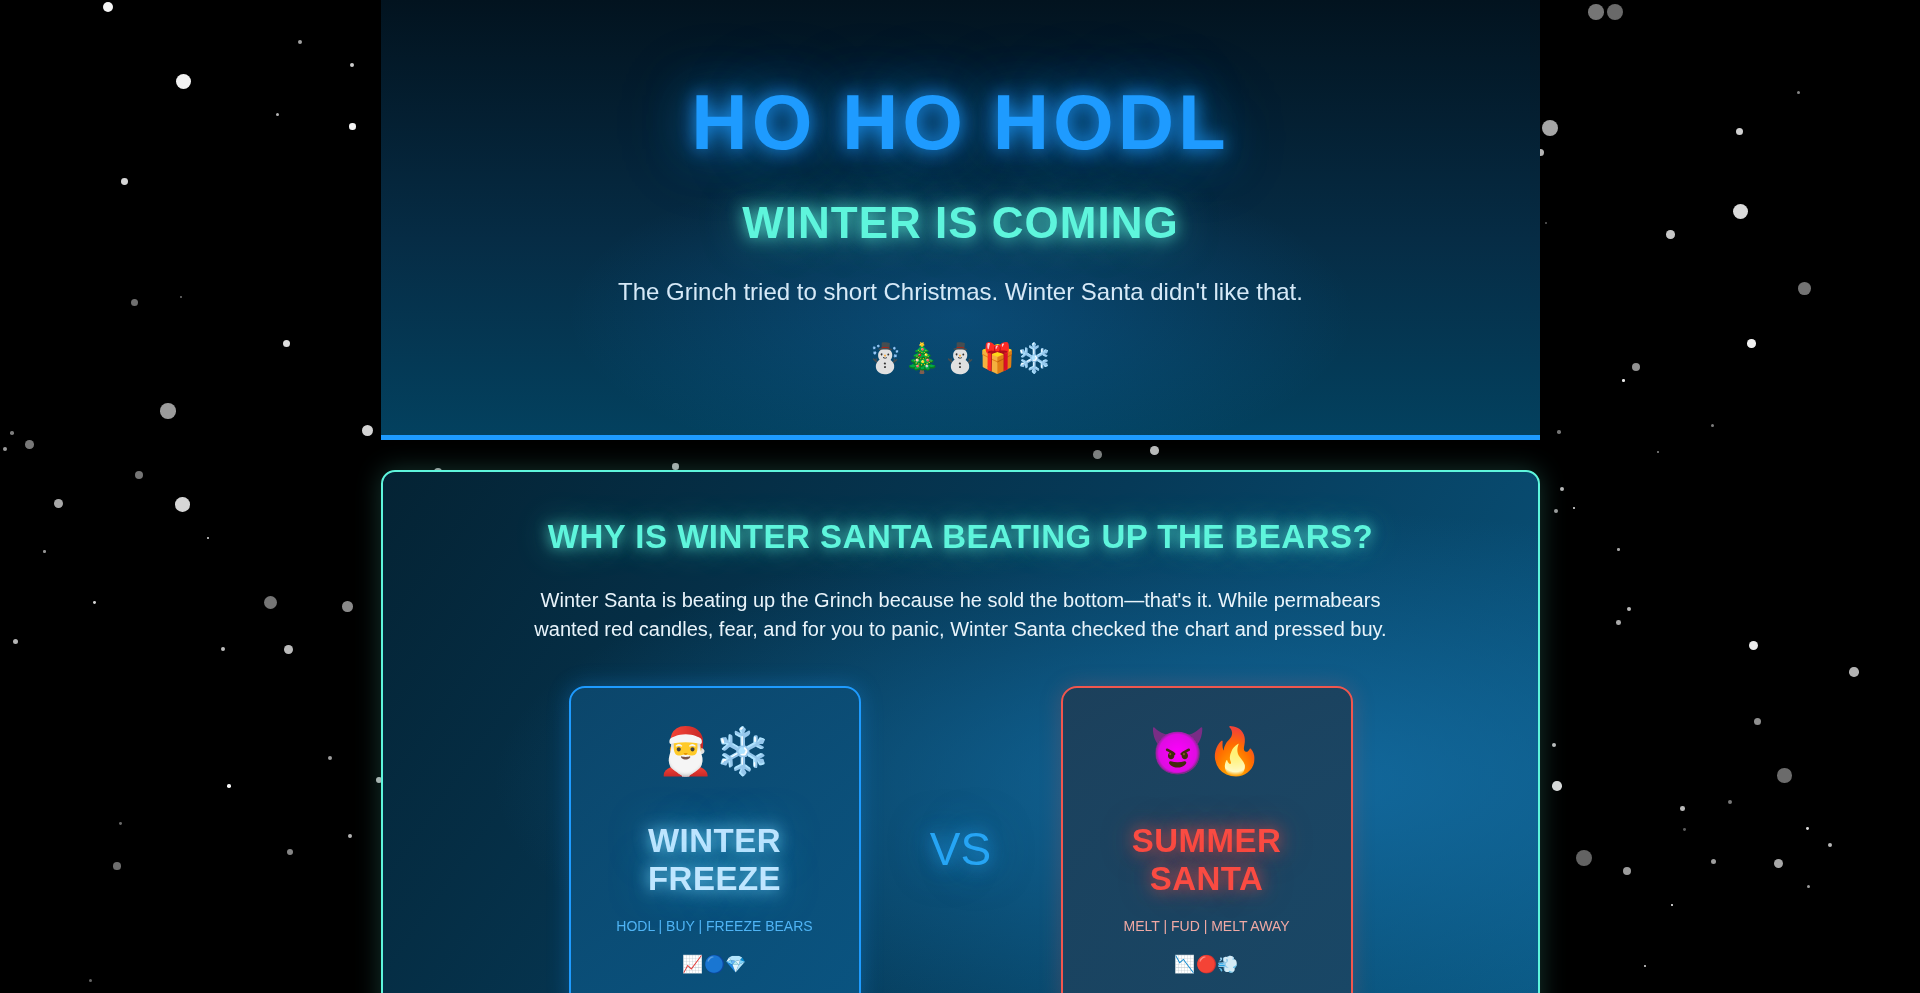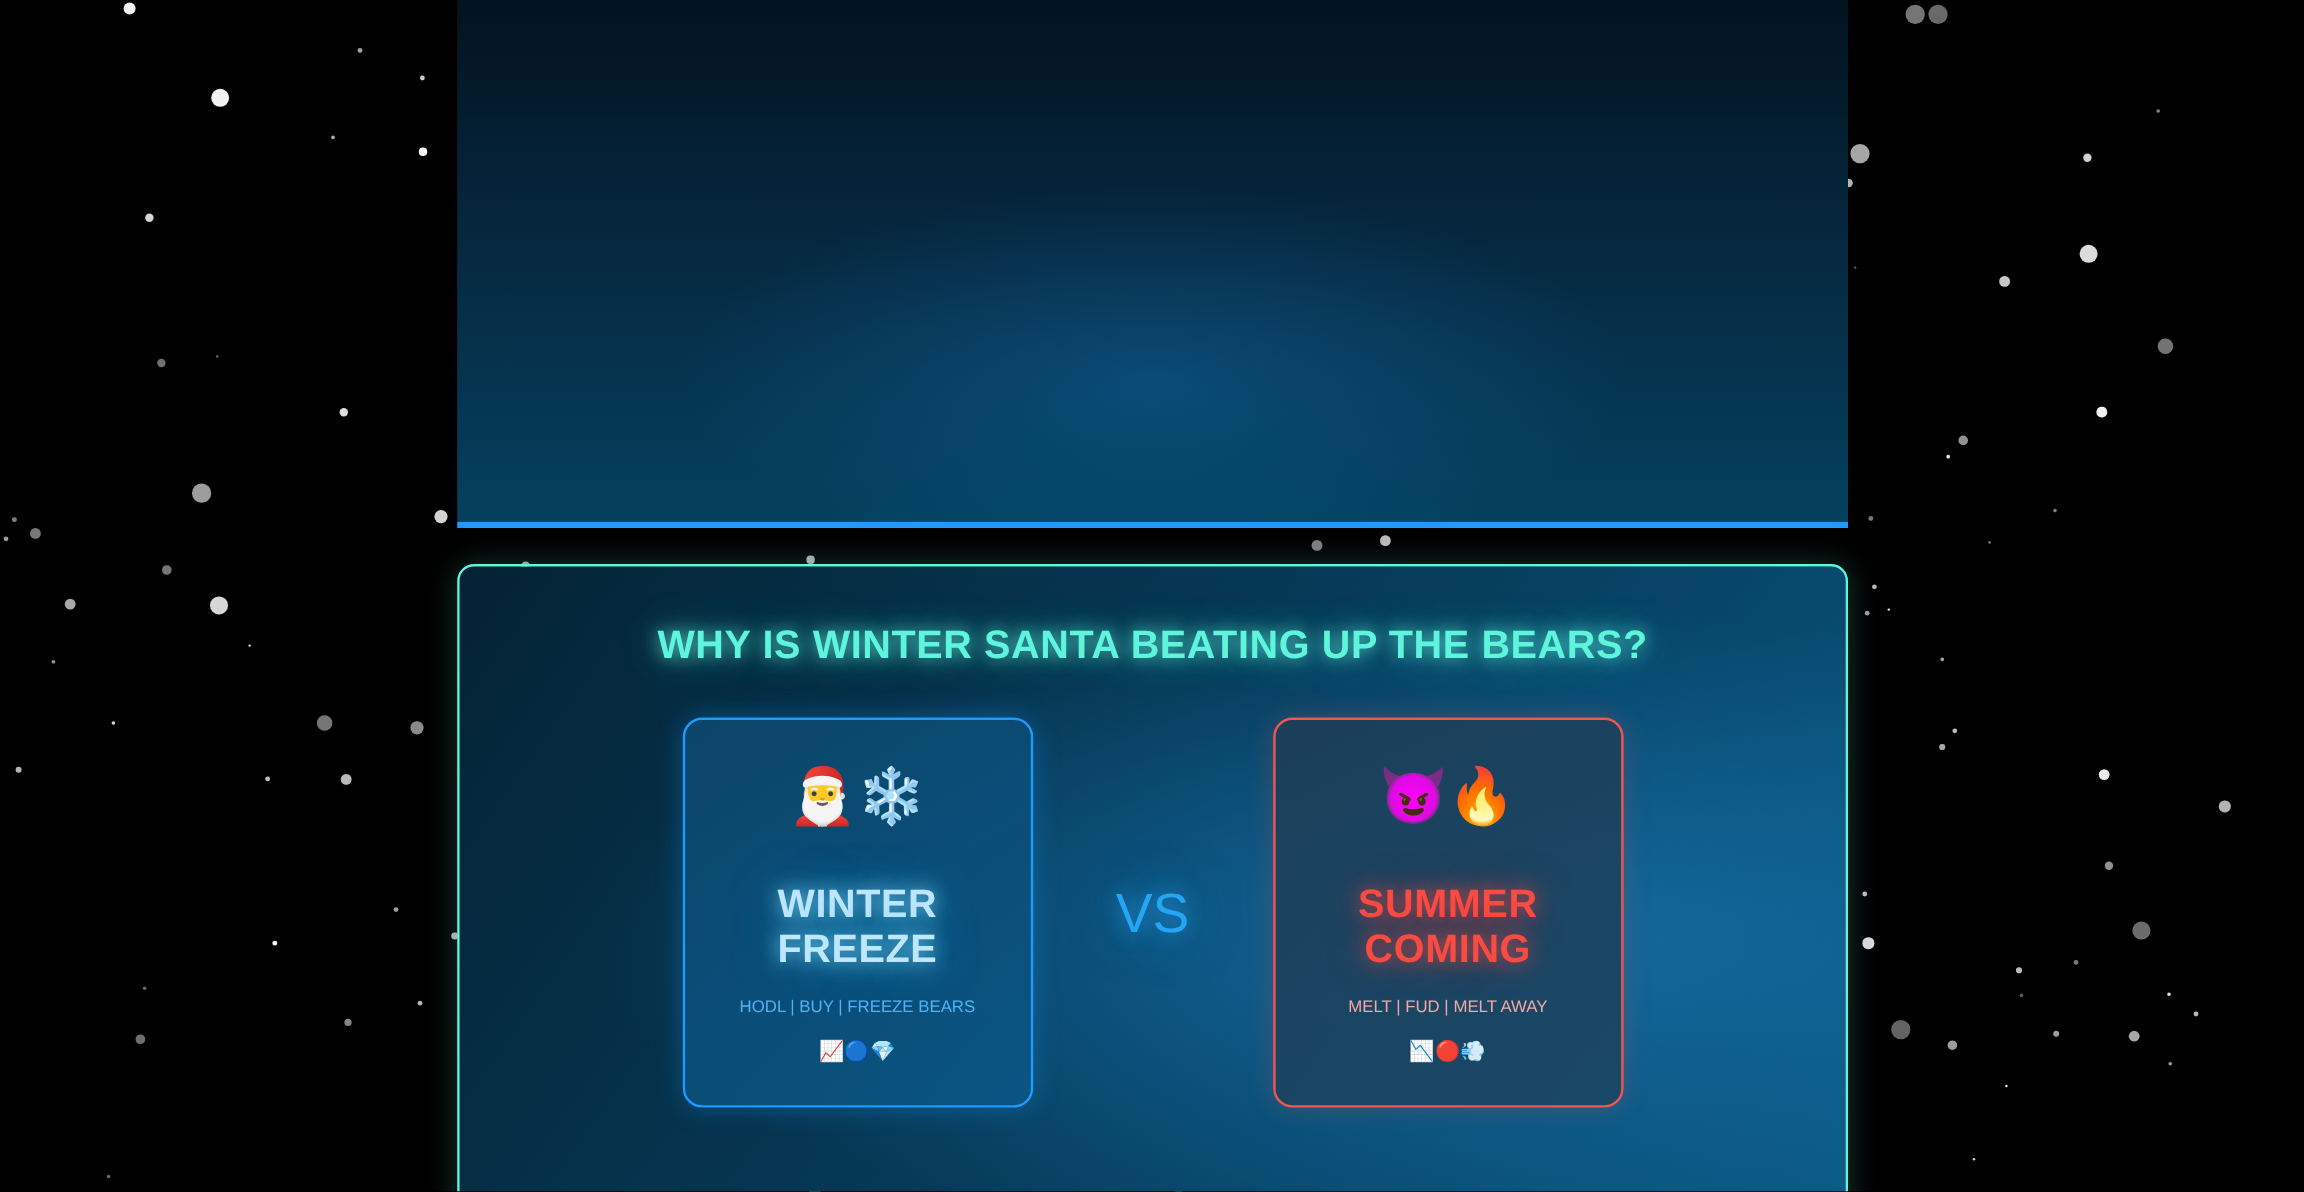--- a/index.html
+++ b/index.html
@@ -372,40 +372,47 @@
       <div class="flake" style="width: 13px; height: 13px; left: 889px; top: 168px; transform: rotate(83deg); opacity: 0.56;"></div>
       <div class="flake" style="width: 22px; height: 22px; left: 1043px; top: 232px; transform: rotate(52deg); opacity: 0.45;"></div>
       <div class="flake" style="width: 18px; height: 18px; left: 806px; top: 176px; transform: rotate(64deg); opacity: 0.34;"></div>
       <div class="flake" style="width: 17px; height: 17px; left: 1058px; top: 339px; transform: rotate(90deg); opacity: 0.59;"></div>
     </div>
 
   <div id="col">
 
     <section id="hero">
       <div class="glow"></div>
+      <div id="hero-inner">
+        <h1 id="hero-title">HO HO HODL</h1>
+        <h2 id="hero-subtitle">WINTER IS COMING</h2>
+        <p id="hero-tagline">The Grinch tried to short Christmas. Winter Santa didn't like that.</p>
+        <div id="hero-emoji">☃️🎄⛄🎁❄️</div>
+      </div>
     </section>
 
     <section id="section-card">
       <div id="section-inner">
         <h2 id="section-heading">WHY IS WINTER SANTA BEATING UP THE BEARS?</h2>
+        <p id="section-body">Winter Santa is beating up the Grinch because he sold the bottom—that's it. While permabears wanted red candles, fear, and for you to panic, Winter Santa checked the chart and pressed buy.</p>
 
         <div id="versus">
 
           <div class="vcard" id="card-santa">
             <div class="vemoji">🎅❄️</div>
             <div class="vtitle">WINTER FREEZE</div>
             <div class="vsub">HODL | BUY | FREEZE BEARS</div>
             <div class="vtags">📈🔵💎</div>
           </div>
 
           <div id="vs-label">VS</div>
 
           <div class="vcard" id="card-grinch">
             <div class="vemoji">😈🔥</div>
-            <div class="vtitle">SUMMER COMING</div>
+            <div class="vtitle">SUMMER SANTA</div>
             <div class="vsub">MELT | FUD | MELT AWAY</div>
             <div class="vtags">📉🔴💨</div>
           </div>
 
         </div>
       </div>
     </section>
 
   </div>
 </div>

